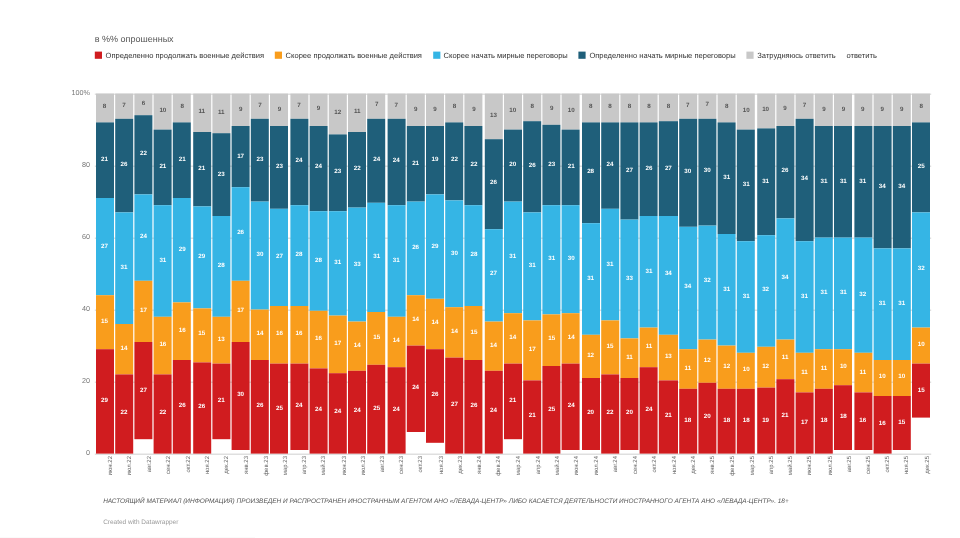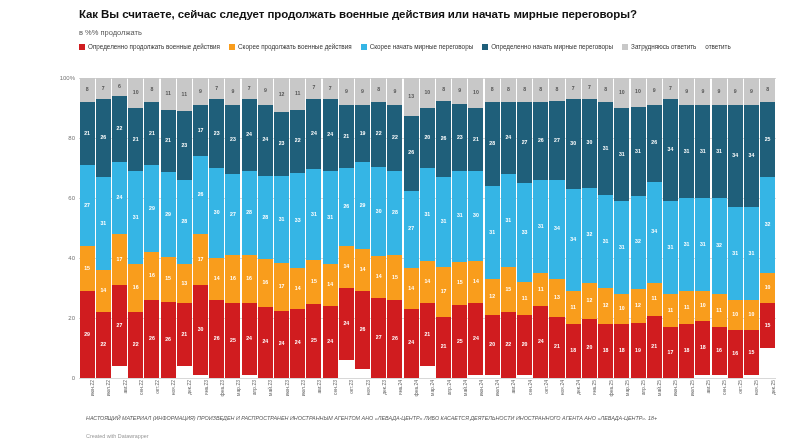--- a/index.html
+++ b/index.html
@@ -141,22 +141,21 @@
     left:86px;top:433px;
     font-size:5.4px;
     color:#999;
   }
 </style>
 </head>
 <body>
 
 <div id="page">
 
-  <div class="title">Как Вы считаете, сейчас следует продолжать военные действия или начать мирные переговоры?</div>
-  <div class="subtitle">в %% продолжать</div>
+  <div class="subtitle">в %% опрошенных</div>
 
   <div class="legend" id="legend"><span class="item"><span class="swatch" style="background: rgb(208, 28, 31);"></span><span class="lbl">Определенно продолжать военные действия</span></span><span class="item"><span class="swatch" style="background: rgb(249, 157, 28);"></span><span class="lbl">Скорее продолжать военные действия</span></span><span class="item"><span class="swatch" style="background: rgb(53, 181, 229);"></span><span class="lbl">Скорее начать мирные переговоры</span></span><span class="item"><span class="swatch" style="background: rgb(31, 95, 122);"></span><span class="lbl">Определенно начать мирные переговоры</span></span><span class="item"><span class="swatch" style="background: rgb(200, 200, 200);"></span><span class="lbl">Затрудняюсь ответить</span></span><span class="item"><span class="lbl">ответить</span></span></div>
 
   <div id="plot">
     <div id="grid">
         <div class="gridline" style="top: 100%;"></div>
         <div class="ytick" style="top: 100%;">0</div>
         <div class="gridline" style="top: 80%;"></div>
         <div class="ytick" style="top: 80%;">20</div>
         <div class="gridline" style="top: 60%;"></div>

